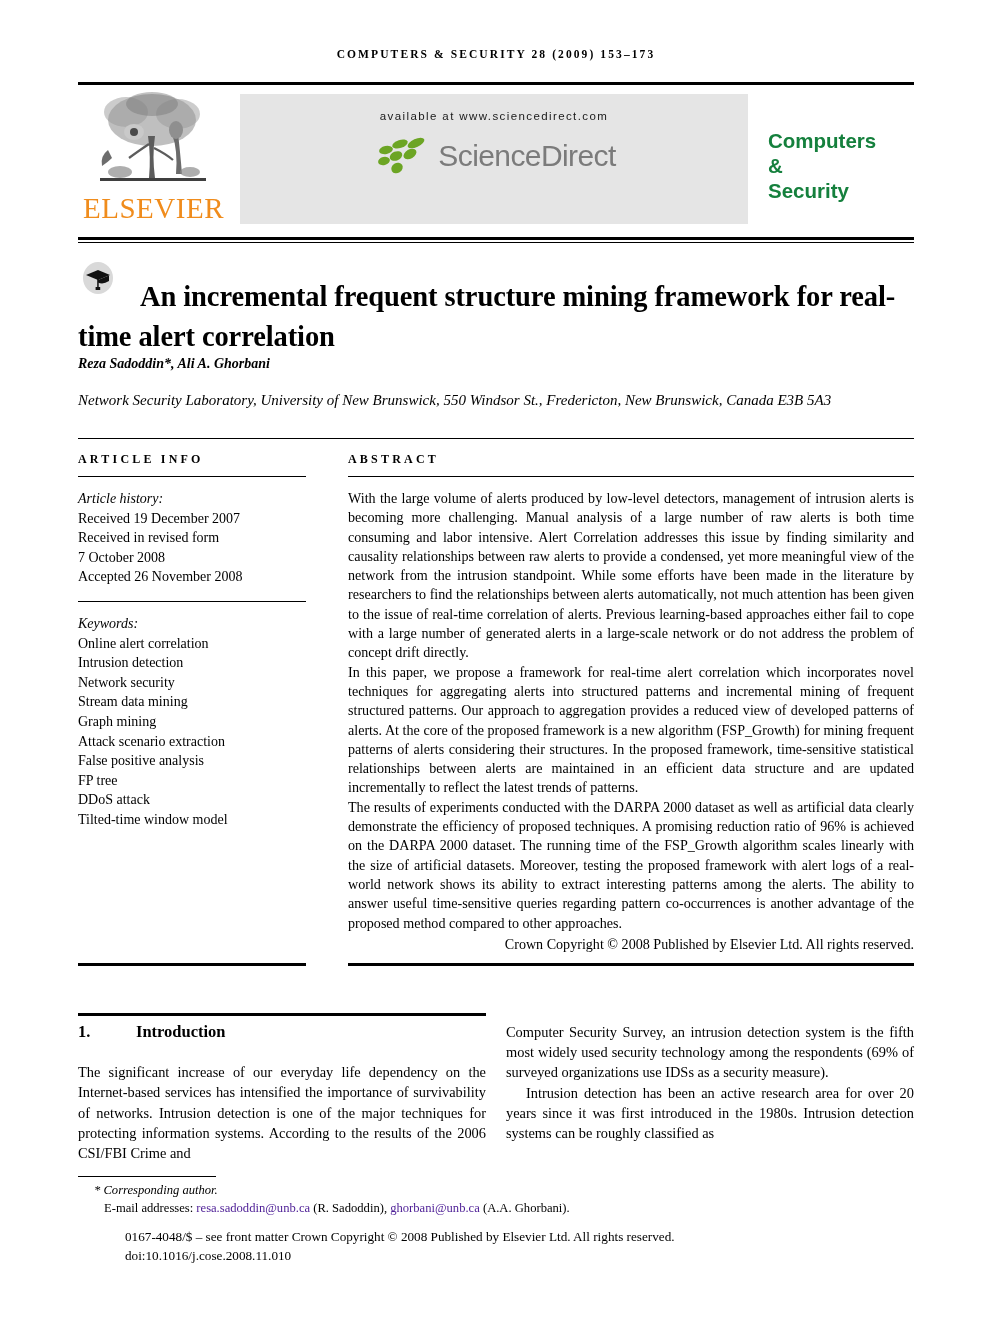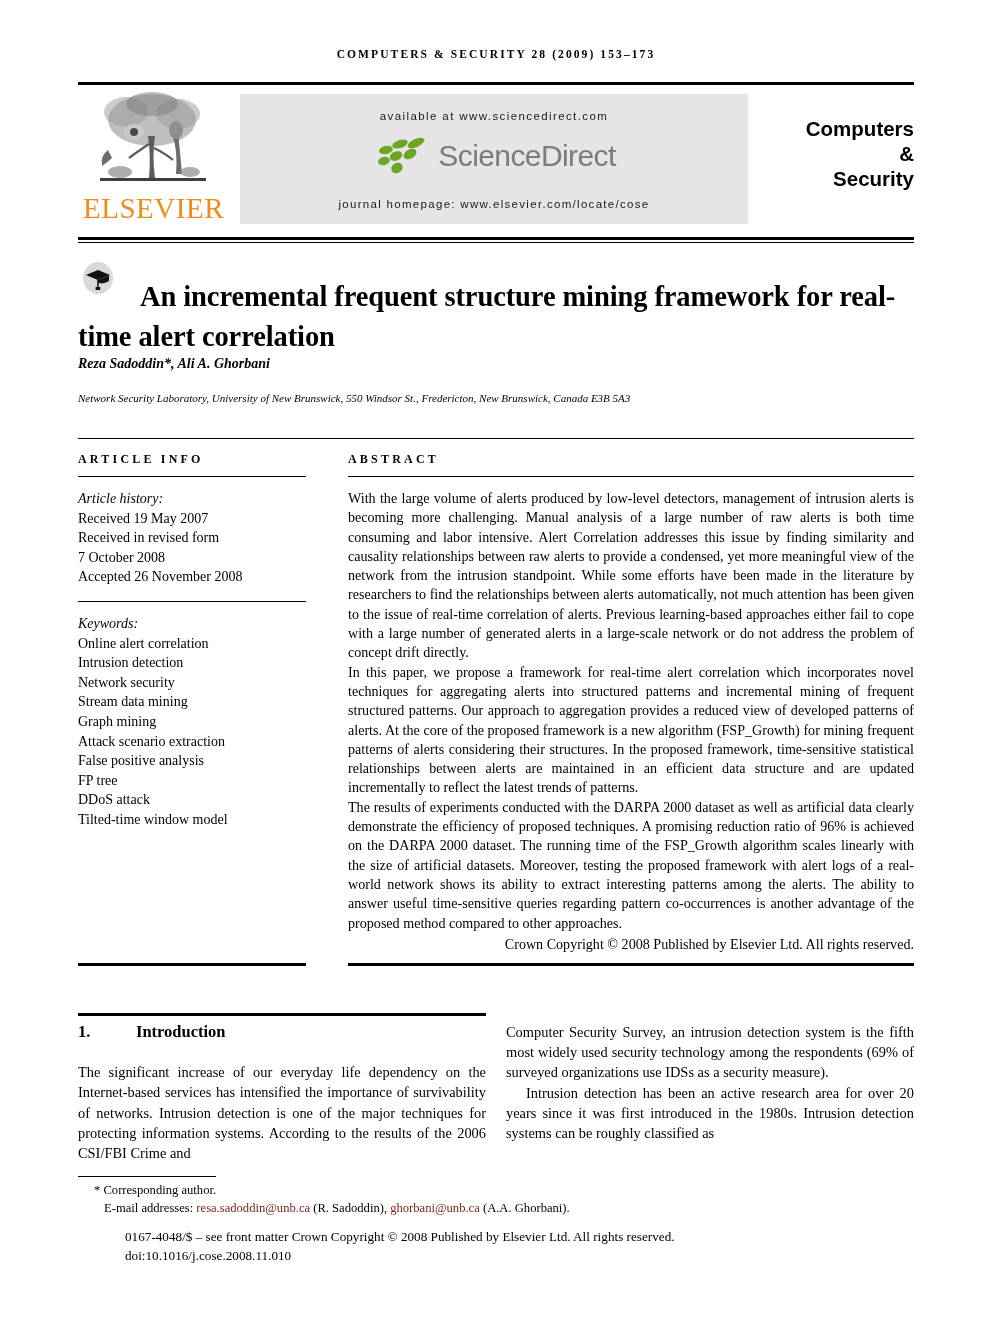--- a/index.html
+++ b/index.html
@@ -101,28 +101,28 @@
     left: 0; top: 104px; width: 508px;
     text-align: center;
     font-family: "Liberation Sans", sans-serif;
     font-size: 11.5px;
     letter-spacing: 1.3px;
     color: #1a1a1a;
   }
 
   .journal-block {
     position: absolute;
-    left: 690px; top: 0px;
+    left: 690px; top: 12px;
     width: 146px; height: 148px;
     font-family: "Liberation Sans", sans-serif;
     font-weight: bold;
     font-size: 20.5px;
-    text-align: right;
+    text-align: left;
     line-height: 25px;
-    color: #000000;
+    color: #15803d;
   }
   .journal-block .jl { display: block; }
   #journal-line1 { margin-top: 28px; }
 
   
   .cap-badge {
     position: absolute;
     left: 82px; top: 261px;
     width: 32px; height: 34px;
   }
@@ -147,21 +147,21 @@
     font-style: italic;
     font-weight: bold;
     font-size: 14px;
   }
   .affiliation {
     position: absolute;
     left: 78px; top: 392px;
     width: 840px;
     font-family: "Liberation Serif", serif;
     font-style: italic;
-    font-size: 11px;
+    font-size: 15px;
   }
 
   
   #rule-info-top { left: 78px; top: 438px; width: 836px; height: 1px; }
 
   .col-info {
     position: absolute;
     left: 78px; top: 452px;
     width: 228px;
   }
@@ -243,23 +243,23 @@
     background: #000;
   }
   .footnote {
     position: absolute;
     left: 78px; top: 1182px;
     width: 840px;
     font-family: "Liberation Serif", serif;
     font-size: 12.6px;
     line-height: 17.6px;
   }
-  .footnote .corr { padding-left: 16px; }
+  .footnote .corr { font-style: italic; padding-left: 16px; }
   .footnote .emails { padding-left: 26px; }
-  .lnk { color: #7f1d1d; }
+  .lnk { color: #4c1d95; }
   .imprint {
     position: absolute;
     left: 78px; top: 1228px;
     width: 860px;
     font-family: "Liberation Serif", serif;
     font-size: 13.2px;
     line-height: 18.5px;
     margin-left: 47px;
   }
 </style>
@@ -306,21 +306,20 @@
             <ellipse cx="28" cy="10" rx="8" ry="4" transform="rotate(-18 28 10)"></ellipse>
             <ellipse cx="14" cy="16" rx="7" ry="4" transform="rotate(-12 14 16)"></ellipse>
             <ellipse cx="38" cy="20" rx="7" ry="4.5" transform="rotate(-30 38 20)"></ellipse>
             <ellipse cx="24" cy="22" rx="6.5" ry="4.5" transform="rotate(-22 24 22)"></ellipse>
             <ellipse cx="12" cy="27" rx="6" ry="4" transform="rotate(-14 12 27)"></ellipse>
             <ellipse cx="25" cy="34" rx="6" ry="5" transform="rotate(-32 25 34)"></ellipse>
           </g>
         </svg>
         <span class="sd-logo-text">ScienceDirect</span>
       </div>
-      <div class="sd-homepage">journal homepage: www.elsevier.com/locate/cose</div>
     </div>
 
     <div class="journal-block">
       <span class="jl" id="journal-line1">Computers</span>
       <span class="jl">&amp;</span>
       <span class="jl">Security</span>
     </div>
   </div>
 
   <div class="rule-thick" id="rule-under-masthead"></div>
@@ -341,21 +340,21 @@
   <div class="authors">Reza Sadoddin*, Ali A. Ghorbani</div>
   <div class="affiliation">Network Security Laboratory, University of New Brunswick, 550 Windsor St., Fredericton, New Brunswick, Canada E3B 5A3</div>
 
   <div class="rule-thick" id="rule-info-top"></div>
 
   <div class="col-info">
     <div class="sec-head">ARTICLE INFO</div>
     <hr class="hr-thin">
     <div class="info-block">
       <div class="lbl">Article history:</div>
-      <div>Received 19 May 2007</div>
+      <div>Received 19 December 2007</div>
       <div>Received in revised form</div>
       <div>7 October 2008</div>
       <div>Accepted 26 November 2008</div>
     </div>
     <hr class="info-sep">
     <div class="info-block">
       <div class="kw-head">Keywords:</div>
       <div>Online alert correlation</div>
       <div>Intrusion detection</div>
       <div>Network security</div>

